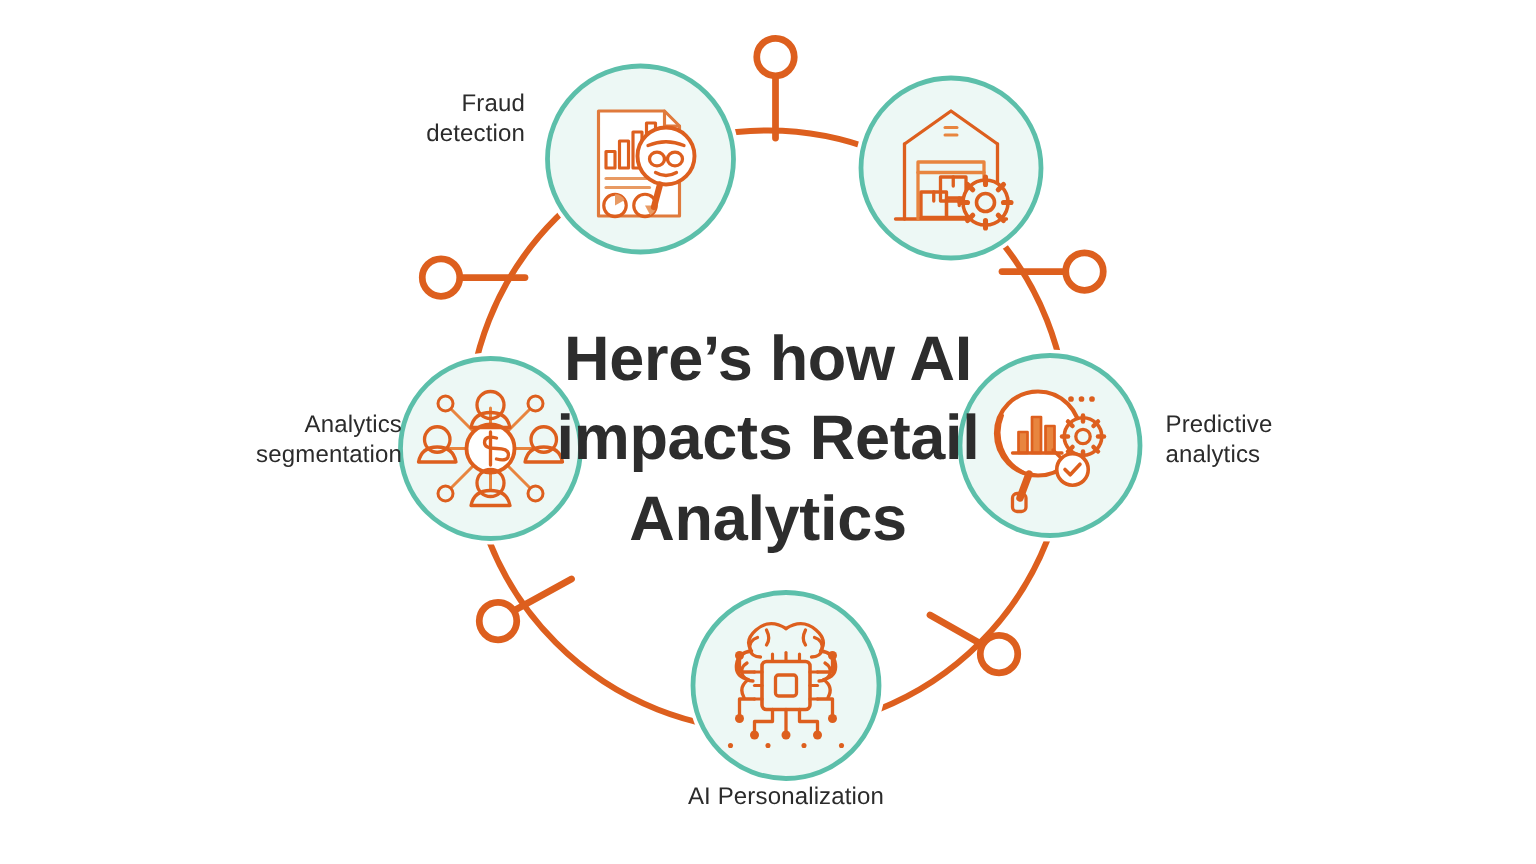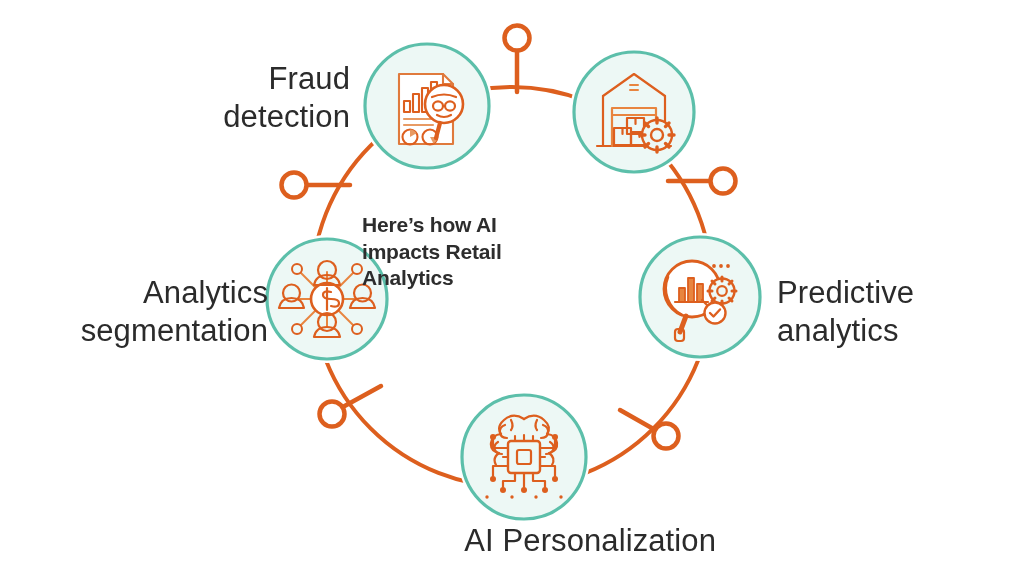--- a/index.html
+++ b/index.html
@@ -8,34 +8,34 @@
     background:#ffffff;
     font-family:"Liberation Sans", sans-serif;
     overflow:hidden;
     position:relative;
   }
   #stage{position:absolute;inset:0;}
   svg.diagram{position:absolute;left:0;top:0;width:1024px;height:576px;}
   .label{
     position:absolute;
     color:#2b2b2b;
-    font-size:31px;
+    font-size:16px;
     line-height:1.22;
     font-weight:400;
     letter-spacing:.1px;
     white-space:pre-line;
   }
   .label.right-align{text-align:right;}
   .label.left-align{text-align:left;}
-  .label.center-align{text-align:right;}
+  .label.center-align{text-align:center;}
   #title{
     position:absolute;
     left:362px;top:212px;width:300px;
-    text-align:left;
-    font-size:21px;
+    text-align:center;
+    font-size:42px;
     line-height:1.27;
     font-weight:700;
     color:#2d2d2d;
     letter-spacing:-.2px;
     white-space:pre-line;
   }
 </style>
 </head>
 <body>
 

